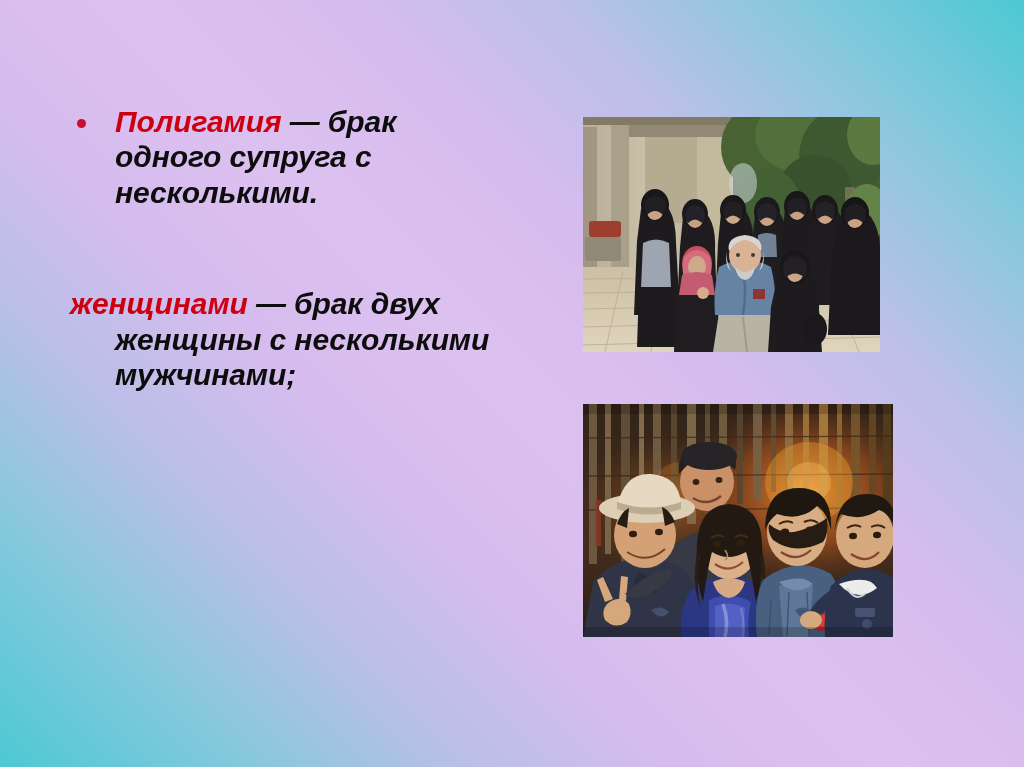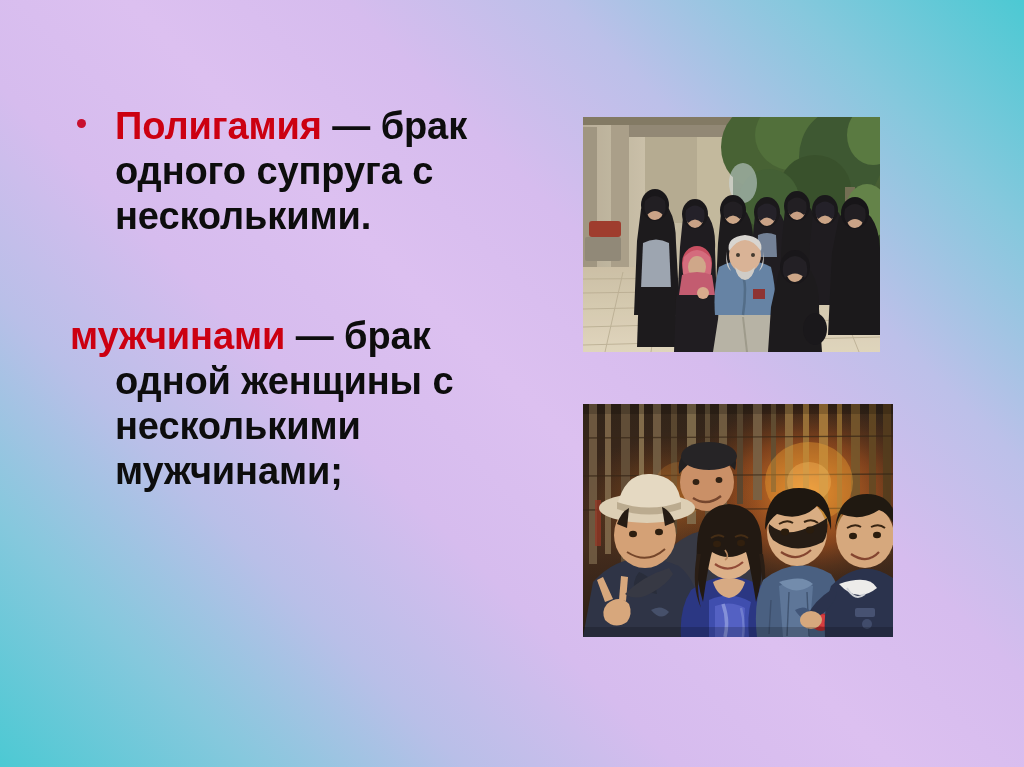--- a/index.html
+++ b/index.html
@@ -41,24 +41,25 @@
     position: absolute;
     left: 70px;
     top: 104px;
     width: 430px;
   }
 
   .para {
     margin: 0;
     color: #0d0d0d;
     font-weight: bold;
-    font-size: 38px;
+    font-size: 30px;
     line-height: 1.18;
     letter-spacing: -0.1px;
     text-rendering: optimizeLegibility;
+    font-style: italic;
   }
 
   
   .para--bullet {
     position: relative;
     padding-left: 45px;
   }
   .bullet-dot {
     position: absolute;
     left: 7px;
@@ -131,21 +132,21 @@
 
     <div class="spacer"></div>
 
 
     <div class="gap-sm"></div>
 
 
     <div class="gap-sm"></div>
 
     <p class="para para--hang">
-      <span class="term">мужчинами</span><span class="dash"> — </span><span>брак одной женщины с несколькими мужчинами;</span>
+      <span class="term">женщинами</span><span class="dash"> — </span><span>брак двух женщины с несколькими мужчинами;</span>
     </p>
 
   </div>
 
   <div class="photo photo--top">
     <svg viewBox="0 0 297 235" preserveAspectRatio="none" aria-hidden="true">
       <defs>
         <linearGradient id="sky1" x1="0" y1="0" x2="0" y2="1">
           <stop offset="0" stop-color="#b9cfe0"></stop>
           <stop offset="1" stop-color="#d6e2e8"></stop>

